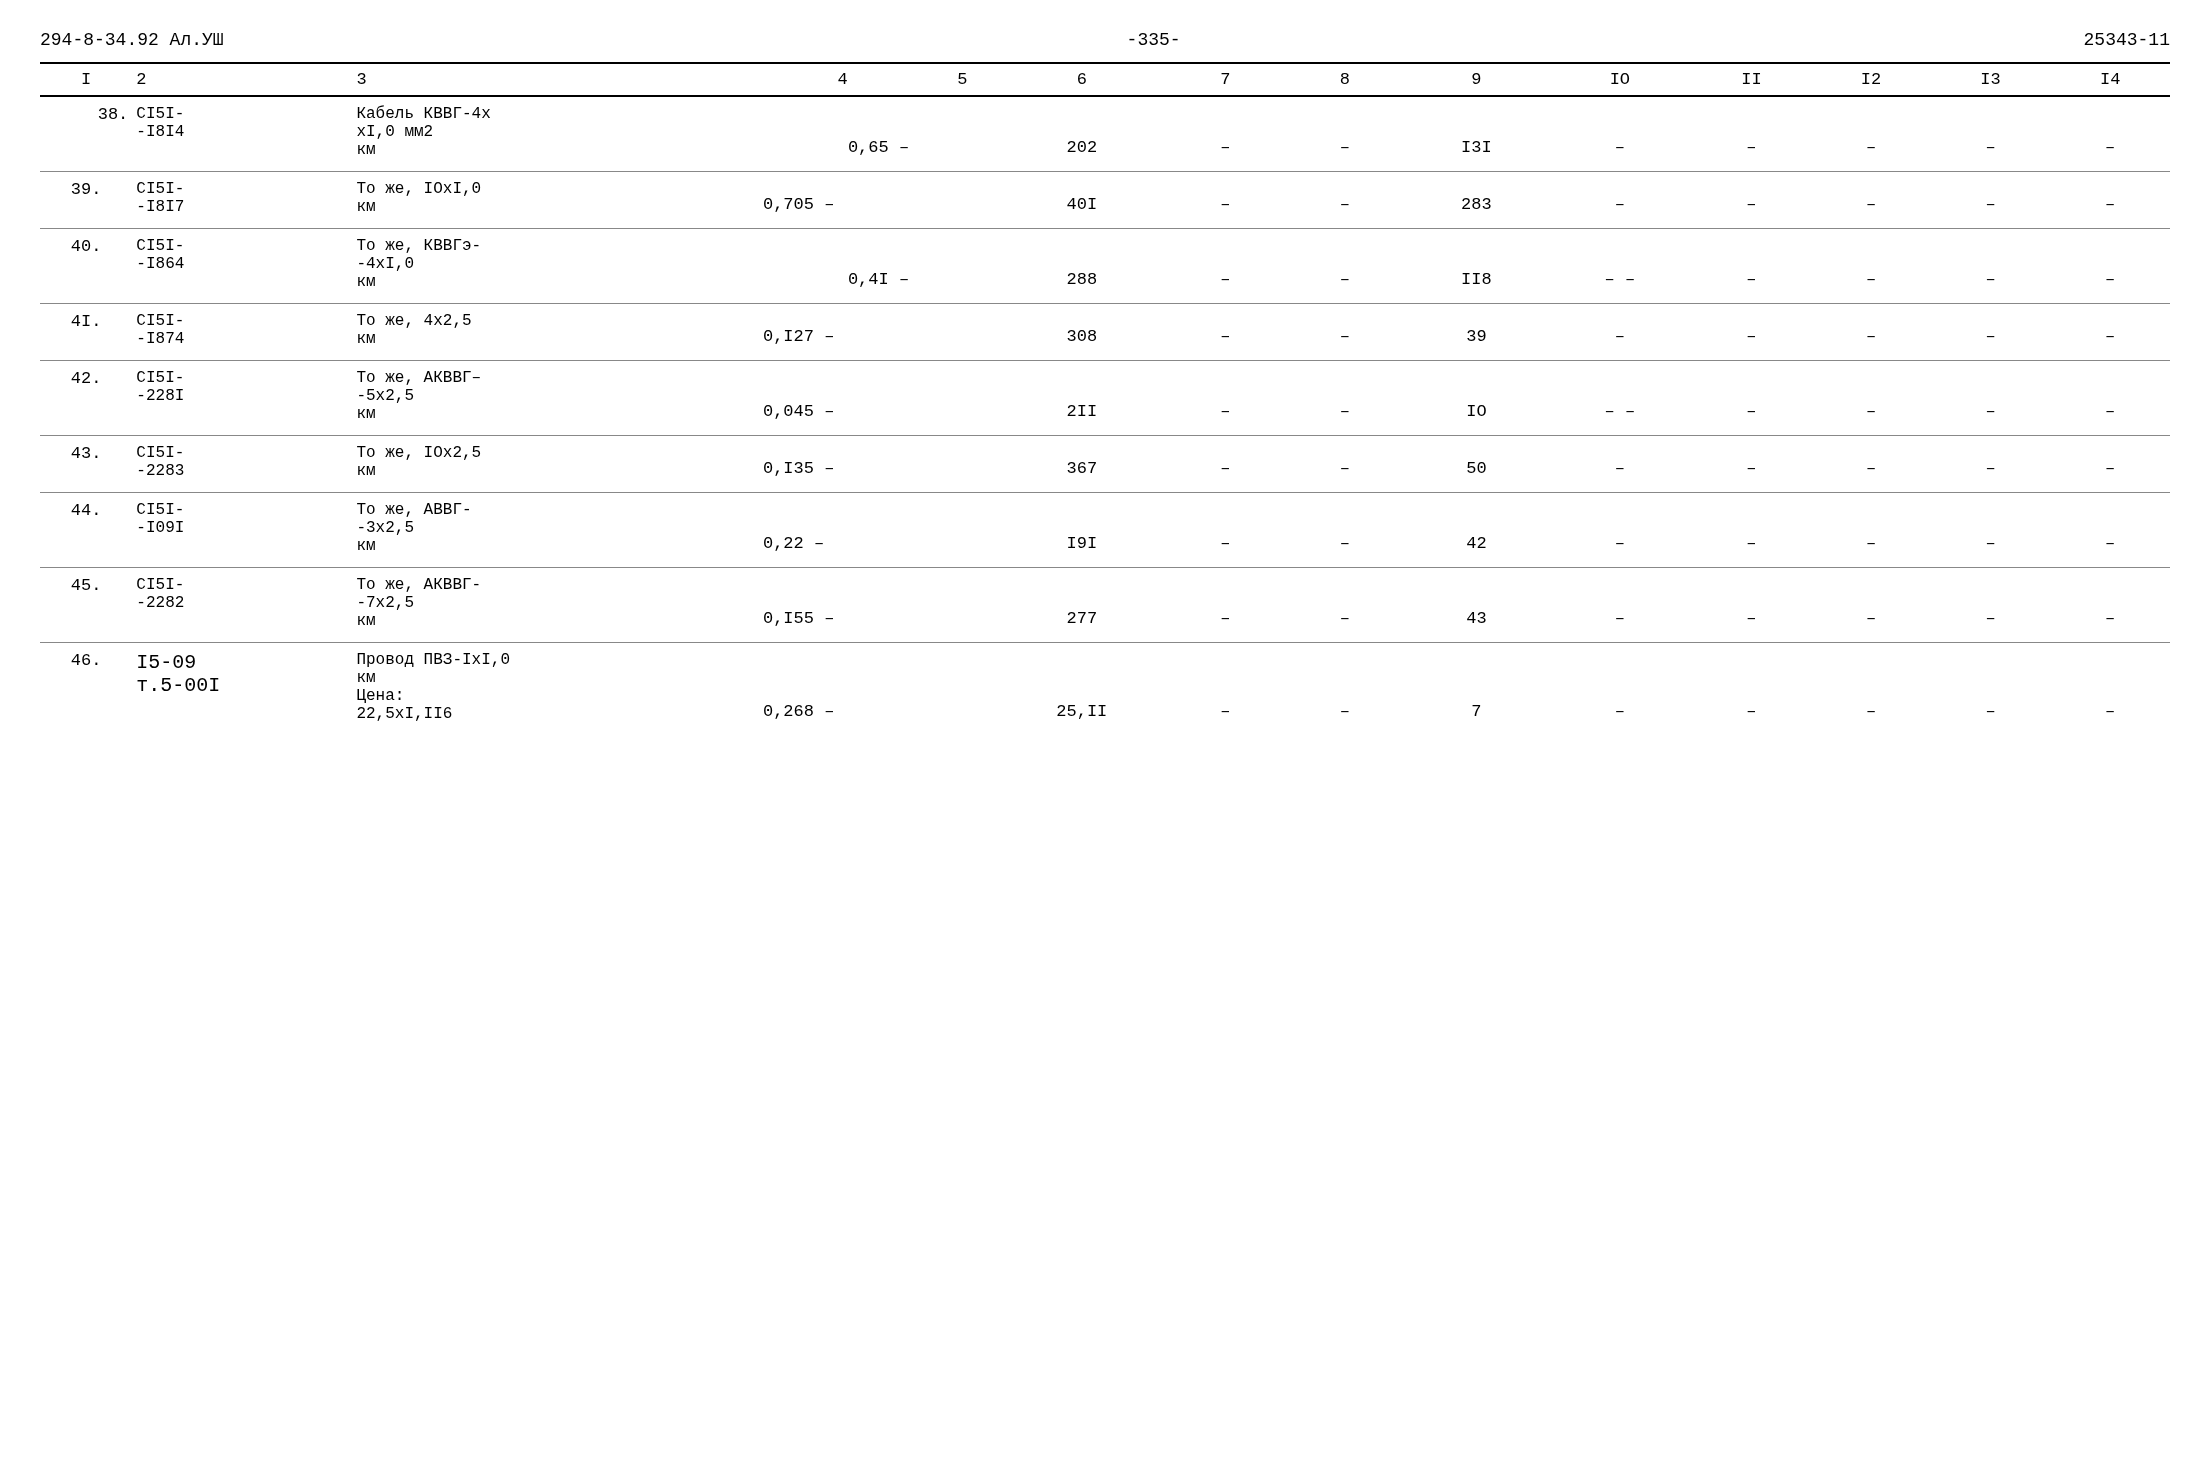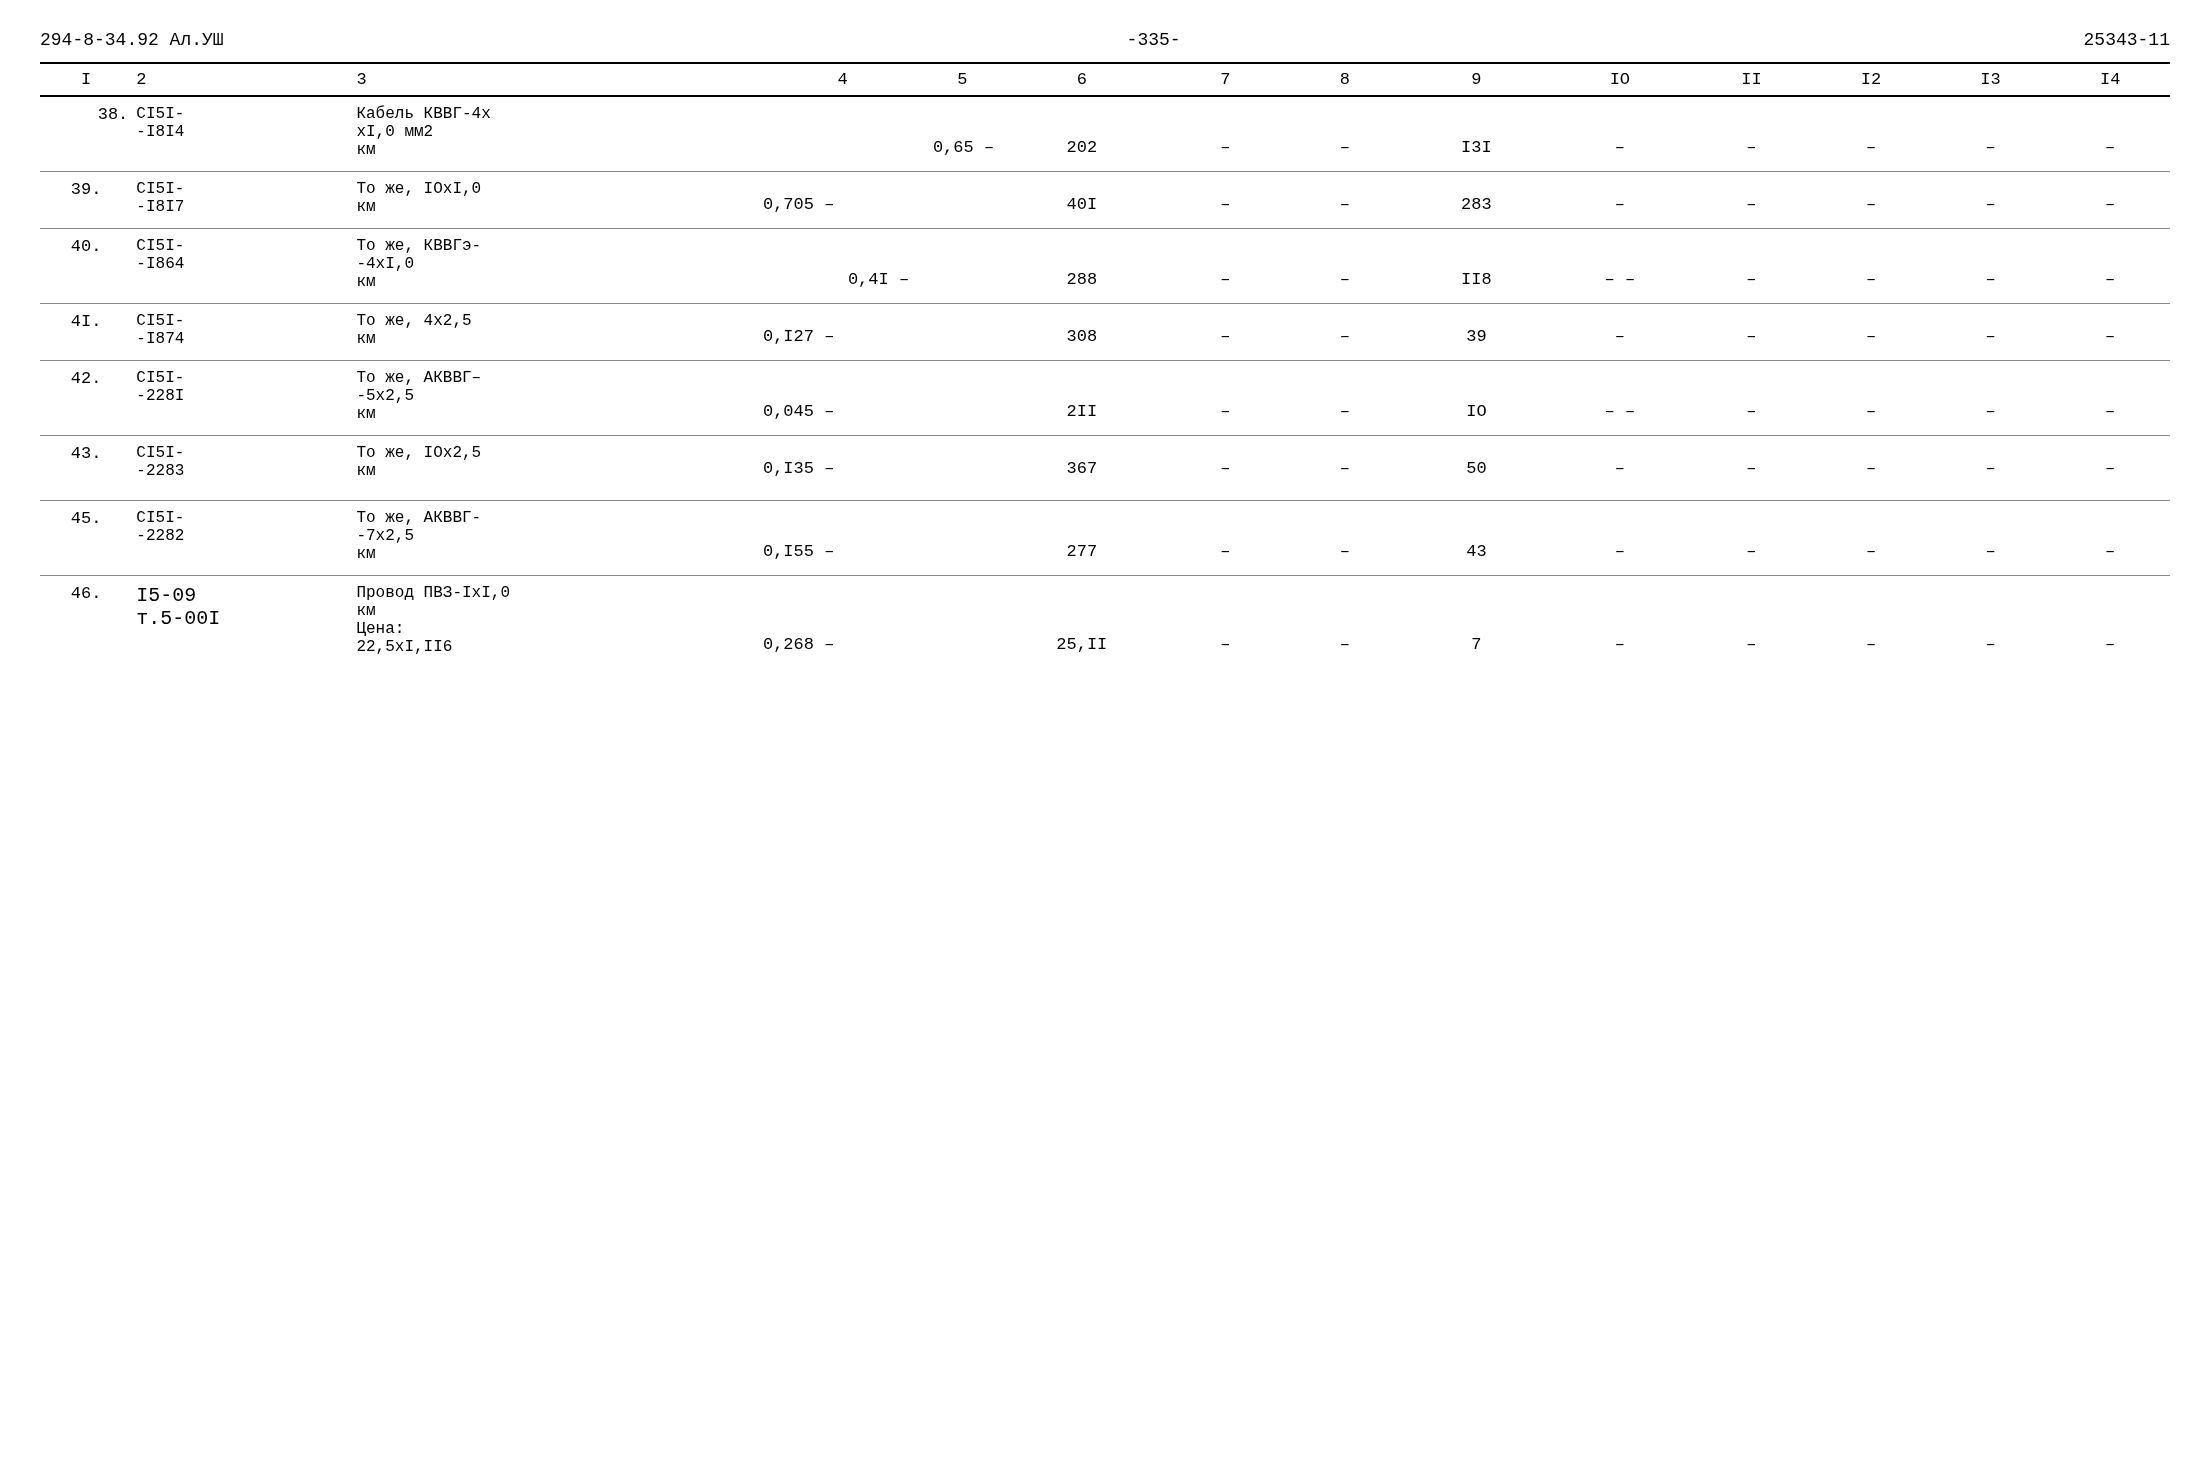--- a/index.html
+++ b/index.html
@@ -75,21 +75,21 @@
     </tr>
   </thead>
   <tbody id="table-body">
   <tr>
         <td style="vertical-align: top; padding-top: 8px; text-align: right;">38.</td>
         <td style="vertical-align: top; padding-top: 8px; text-align: left; white-space: pre; font-size: 16px;">CI5I-
 -I8I4</td>
         <td style="vertical-align: top; padding-top: 8px; text-align: left; white-space: pre; font-size: 16px;">Кабель КВВГ-4х
 хI,0 мм2
 км</td>
-        <td colspan="2" style="vertical-align: bottom; padding-bottom: 6px; text-align: right; white-space: nowrap;">0,65 –</td>
+        <td colspan="2" style="vertical-align: bottom; padding-bottom: 6px; text-align: center; white-space: nowrap;">0,65 –</td>
         <td style="vertical-align: bottom; padding-bottom: 6px; text-align: center;">202</td>
         <td style="vertical-align: bottom; padding-bottom: 6px; text-align: center; white-space: nowrap;">–</td>
         <td style="vertical-align: bottom; padding-bottom: 6px; text-align: center; white-space: nowrap;">–</td>
         <td style="vertical-align: bottom; padding-bottom: 6px; text-align: center; white-space: nowrap;">I3I</td>
         <td style="vertical-align: bottom; padding-bottom: 6px; text-align: center; white-space: nowrap;">–</td>
         <td style="vertical-align: bottom; padding-bottom: 6px; text-align: center; white-space: nowrap;">–</td>
         <td style="vertical-align: bottom; padding-bottom: 6px; text-align: center; white-space: nowrap;">–</td>
         <td style="vertical-align: bottom; padding-bottom: 6px; text-align: center; white-space: nowrap;">–</td>
         <td style="vertical-align: bottom; padding-bottom: 6px; text-align: center; white-space: nowrap;">–</td>
       </tr>
@@ -190,20 +190,38 @@
         <td style="vertical-align: bottom; padding-bottom: 6px; text-align: center; white-space: nowrap;">–</td>
         <td style="vertical-align: bottom; padding-bottom: 6px; text-align: center; white-space: nowrap;">50</td>
         <td style="vertical-align: bottom; padding-bottom: 6px; text-align: center; white-space: nowrap;">–</td>
         <td style="vertical-align: bottom; padding-bottom: 6px; text-align: center; white-space: nowrap;">–</td>
         <td style="vertical-align: bottom; padding-bottom: 6px; text-align: center; white-space: nowrap;">–</td>
         <td style="vertical-align: bottom; padding-bottom: 6px; text-align: center; white-space: nowrap;">–</td>
         <td style="vertical-align: bottom; padding-bottom: 6px; text-align: center; white-space: nowrap;">–</td>
       </tr>
       <tr>
         <td colspan="14" style="height: 6px;"></td>
+      </tr>
+      <tr style="border-top: 1px solid rgb(136, 136, 136);">
+        <td style="vertical-align: top; padding-top: 8px;">44.</td>
+        <td style="vertical-align: top; padding-top: 8px; text-align: left; white-space: pre; font-size: 16px;">CI5I-
+-I09I</td>
+        <td style="vertical-align: top; padding-top: 8px; text-align: left; white-space: pre; font-size: 16px;">То же, АВВГ-
+-3х2,5
+км</td>
+        <td colspan="2" style="vertical-align: bottom; padding-bottom: 6px; text-align: left; white-space: nowrap;">0,22 –</td>
+        <td style="vertical-align: bottom; padding-bottom: 6px; text-align: center;">I9I</td>
+        <td style="vertical-align: bottom; padding-bottom: 6px; text-align: center; white-space: nowrap;">–</td>
+        <td style="vertical-align: bottom; padding-bottom: 6px; text-align: center; white-space: nowrap;">–</td>
+        <td style="vertical-align: bottom; padding-bottom: 6px; text-align: center; white-space: nowrap;">42</td>
+        <td style="vertical-align: bottom; padding-bottom: 6px; text-align: center; white-space: nowrap;">–</td>
+        <td style="vertical-align: bottom; padding-bottom: 6px; text-align: center; white-space: nowrap;">–</td>
+        <td style="vertical-align: bottom; padding-bottom: 6px; text-align: center; white-space: nowrap;">–</td>
+        <td style="vertical-align: bottom; padding-bottom: 6px; text-align: center; white-space: nowrap;">–</td>
+        <td style="vertical-align: bottom; padding-bottom: 6px; text-align: center; white-space: nowrap;">–</td>
       </tr>
       <tr>
         <td colspan="14" style="height: 6px;"></td>
       </tr>
       <tr style="border-top: 1px solid rgb(136, 136, 136);">
         <td style="vertical-align: top; padding-top: 8px;">45.</td>
         <td style="vertical-align: top; padding-top: 8px; text-align: left; white-space: pre; font-size: 16px;">CI5I-
 -2282</td>
         <td style="vertical-align: top; padding-top: 8px; text-align: left; white-space: pre; font-size: 16px;">То же, АКВВГ-
 -7х2,5

